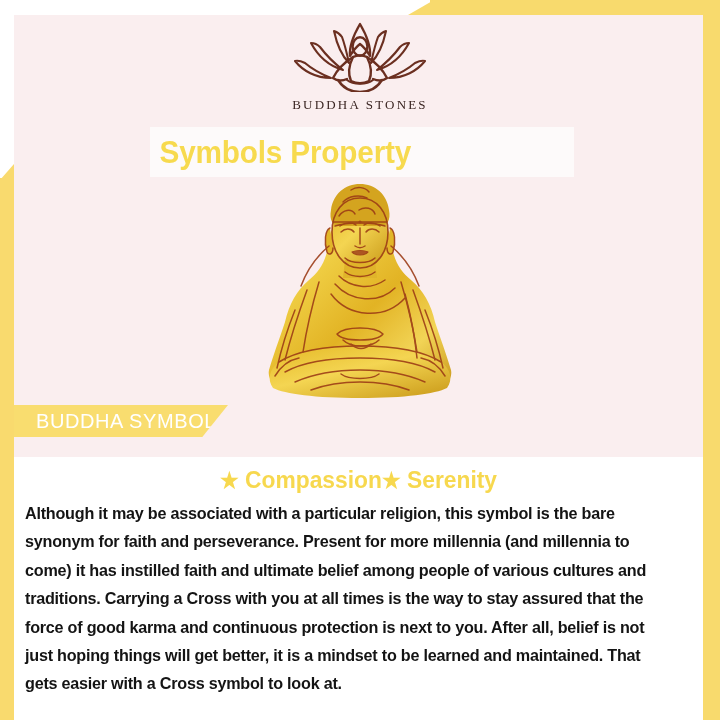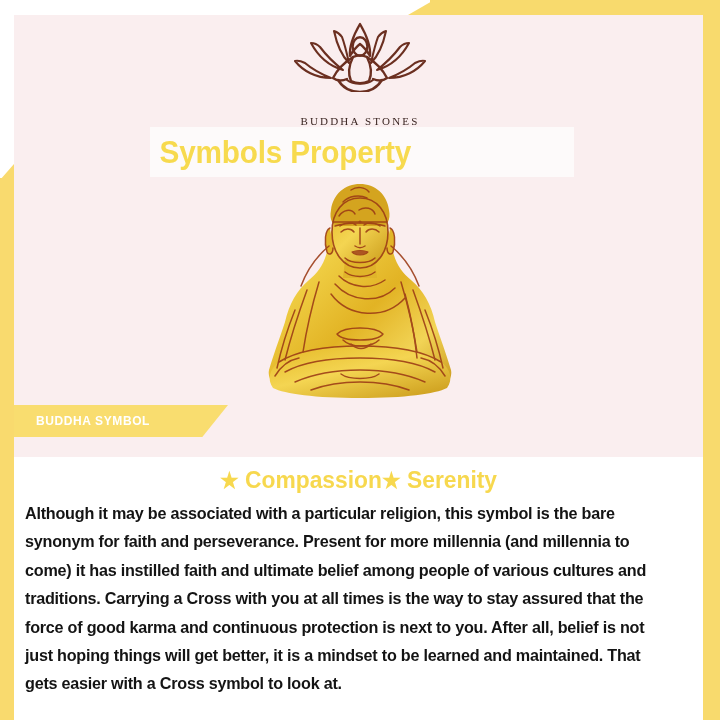--- a/index.html
+++ b/index.html
@@ -46,23 +46,23 @@
     background:#faeeef; z-index:1;
   }
 
   
   .logo-wrap {
     position:absolute; left:0; right:0; top:18px;
     display:flex; flex-direction:column; align-items:center; z-index:4;
   }
   .logo-mark { width:150px; height:74px; display:block; }
   .logo-word {
-    margin-top:23px;
+    margin-top:5px;
     font-family:"Liberation Serif", serif;
-    font-size:11px; letter-spacing:2.2px; color:#3a2522;
+    font-size:13px; letter-spacing:2.2px; color:#3a2522;
     font-weight:400;
   }
 
   
   .title-plate {
     position:absolute; left:150px; top:127px; width:424px; height:50px;
     background:#fdfafa; z-index:4;
     display:flex; align-items:center; justify-content:flex-start;
   }
   .title-text {
@@ -82,22 +82,22 @@
   .buddha-wrap svg { display:block; width:210px; height:238px; }
 
   
   .ribbon {
     position:absolute; left:14px; top:405px; height:32px; width:214px;
     background:#f9dd6f; z-index:5;
     clip-path:polygon(0 0, 100% 0, 88% 100%, 0 100%);
     display:flex; align-items:center;
   }
   .ribbon-text {
-    color:#ffffff; font-size:12px; letter-spacing:0.6px;
-    padding-left:22px; font-weight:700;text-align:center;
+    color:#ffffff; font-size:20px; letter-spacing:0.6px;
+    padding-left:22px; font-weight:400;text-align:center;
   }
 
   
   .panel {
     position:absolute; left:14px; top:457px; width:689px; height:263px;
     background:#ffffff; z-index:2;
   }
   .subhead {
     position:absolute; left:14px; right:17px; top:466px;
     text-align:center; z-index:4;

